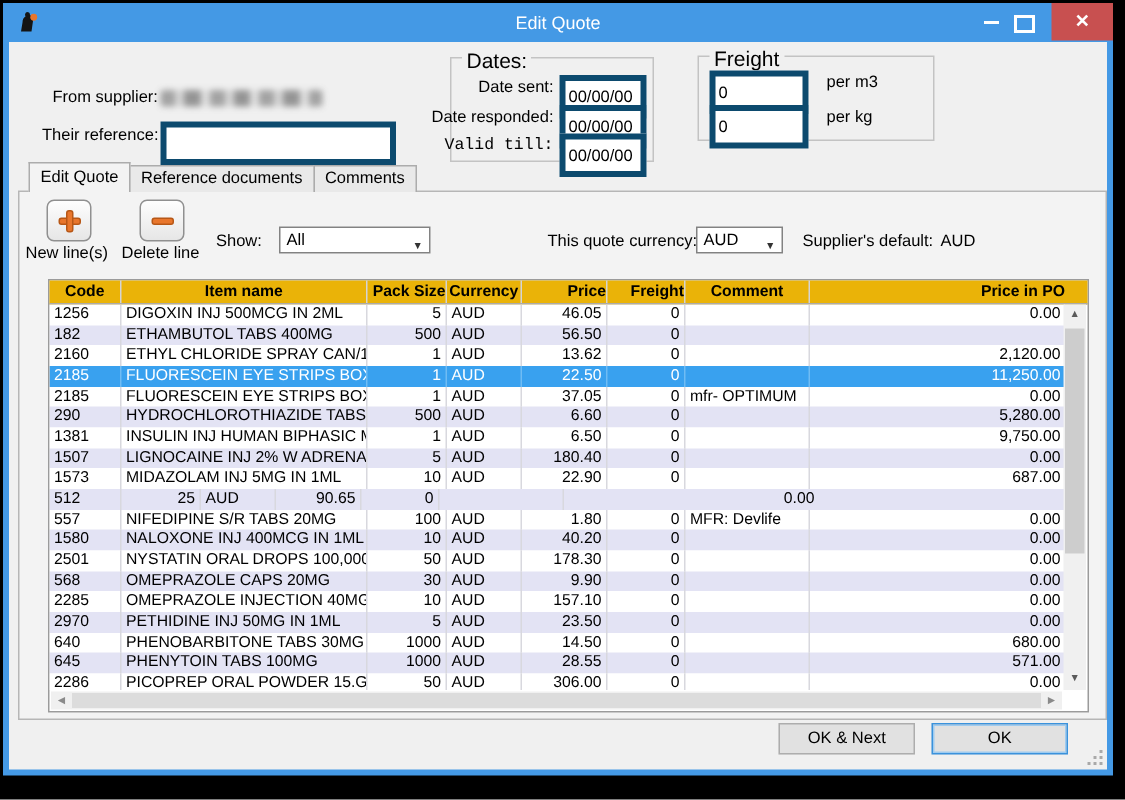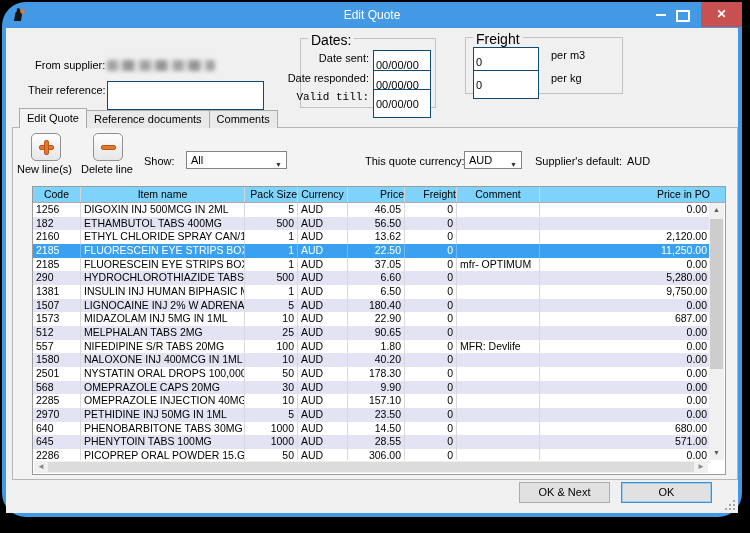--- a/index.html
+++ b/index.html
@@ -1,35 +1,35 @@
 <!DOCTYPE html>
 <html><head>
 <meta charset="utf-8">
 <style>
   html,body { margin:0; padding:0; }
   body {
     width:750px; height:533px; position:relative; background:#000;
     font-family:"Liberation Sans", sans-serif; font-size:11px; color:#000;
     overflow:hidden; -webkit-font-smoothing:antialiased;
   }
-  .window { position:absolute; left:2px; top:2px; width:740px; height:515px; background:#4499E5;border-radius:24px; }
+  .window { position:absolute; left:2px; top:2px; width:740px; height:515px; background:#4499E5; }
   .titlebar { position:relative; height:26px; }
   .app-icon { position:absolute; left:8px; top:5px; width:16px; height:16px; }
   .win-title { position:absolute; left:0; right:0; top:6px; text-align:center; color:#fff; font-size:12px; }
   .btn-min { position:absolute; right:76px; top:12px; width:10px; height:2px; background:#fff; cursor:default; }
   .btn-max { position:absolute; right:52px; top:8px; width:10px; height:8px; border:2px solid #fff; background:transparent; cursor:default; }
   .btn-close { position:absolute; right:0; top:0; width:41px; height:25px; background:#C85050; color:#fff;
     text-align:center; line-height:25px; font-size:12px; font-weight:bold; cursor:default; }
   .content { position:absolute; left:4px; right:4px; top:26px; bottom:4px; background:#F0F0F0; }
 
   .lbl { position:absolute; white-space:nowrap; }
   .redacted { position:absolute; left:101px; top:32px; width:108px; height:11px; border-radius:2px; opacity:.8;
     background:repeating-linear-gradient(90deg,#8f8f8f 0 10px,#cfcfcf 10px 16px,#7e7e7e 16px 27px,#dcdcdc 27px 33px);
     filter:blur(2px); }
-  input.txt { position:absolute; border:1px solid #0c4a6e; background:#fff; font-family:"Liberation Sans",sans-serif;
+  input.txt { position:absolute; border:4px solid #0c4a6e; background:#fff; font-family:"Liberation Sans",sans-serif;
     font-size:11px; padding:0 2px; margin:0; height:29px; box-sizing:border-box; }
 
   .group { position:absolute; border:1px solid #C3C3C3; }
   .gtitle { position:absolute; top:-7px; left:7px; background:#F0F0F0; padding:0 3px; font-size:14px; }
   .grow-lbl { position:absolute; text-align:right; width:86px; }
 
   .tabs { position:absolute; left:13px; top:81px; height:19px; display:flex; align-items:flex-end; z-index:2; }
   .tab { border:1px solid #ACACAC; border-bottom:none; background:#E9E9E9; height:17px; line-height:17px;
     padding:0 7px; margin-right:-1px; font-size:11px; cursor:default; }
   .tab.active { background:#F3F3F3; height:19px; line-height:19px; position:relative; z-index:3; }
@@ -43,22 +43,22 @@
   .iconbtn .bar-v { position:absolute; left:50%; top:50%; width:5px; height:15px; margin:-7.5px 0 0 -2.5px;
     background:#E8762C; border:1px solid #B75716; border-radius:2px; box-sizing:border-box; }
   .iconbtn-label { position:absolute; font-size:11px; }
 
   .combo { position:absolute; height:18px; background:#fff; border:1px solid #828282; box-sizing:border-box;
     font-size:11px; line-height:16px; padding:0 16px 0 4px; cursor:default; }
   .combo .arr { position:absolute; right:4px; top:5px; font-size:7px; color:#333; }
 
   .table { position:absolute; left:19px; top:58px; width:694px; height:289px; background:#fff;
     border:1px solid #9B9B9B; box-sizing:border-box; }
-  .thead { position:absolute; left:0; top:0; right:0; height:15px; background:#7dd3fc; border-bottom:1px solid #ABABAB;
-    display:flex; }
+  .thead { position:absolute; left:0; top:0; right:0; height:15px; background:#eab308; border-bottom:1px solid #ABABAB;
+    display:flex;font-weight:bold; }
   .th { font-size:10.5px; line-height:14px; text-align:center; box-sizing:border-box; border-right:1px solid #D4D4D4;
     overflow:hidden; white-space:nowrap; cursor:default; }
   .tbody { position:absolute; left:0; top:16px; width:677px; bottom:14px; overflow:hidden; }
   .tr { display:flex; height:13.68px; background:#fff; cursor:default; }
   .tr.alt { background:#E3E3F4; }
   .tr.sel { background:#39A1EF; color:#fff; }
   .td { font-size:10.5px; line-height:13.5px; box-sizing:border-box; border-right:1px solid #D8D8DE;
     overflow:hidden; white-space:nowrap; padding:0 3px; }
   .tr.sel .td { border-right-color:#6FBCF4; }
   .c0{width:48px;} .c1{width:164px;} .c2{width:53px;text-align:right;} .c3{width:50px;}
@@ -250,21 +250,20 @@
               <div class="td c1">MIDAZOLAM INJ 5MG IN 1ML</div>
               <div class="td c2">10</div>
               <div class="td c3">AUD</div>
               <div class="td c4">22.90</div>
               <div class="td c5">0</div>
               <div class="td c6"></div>
               <div class="td c7">687.00</div>
             </div>
             <div class="tr alt">
               <div class="td c0">512</div>
-              <div class="td c1">MELPHALAN TABS 2MG</div>
               <div class="td c2">25</div>
               <div class="td c3">AUD</div>
               <div class="td c4">90.65</div>
               <div class="td c5">0</div>
               <div class="td c6"></div>
               <div class="td c7">0.00</div>
             </div>
             <div class="tr">
               <div class="td c0">557</div>
               <div class="td c1">NIFEDIPINE S/R TABS 20MG</div>

